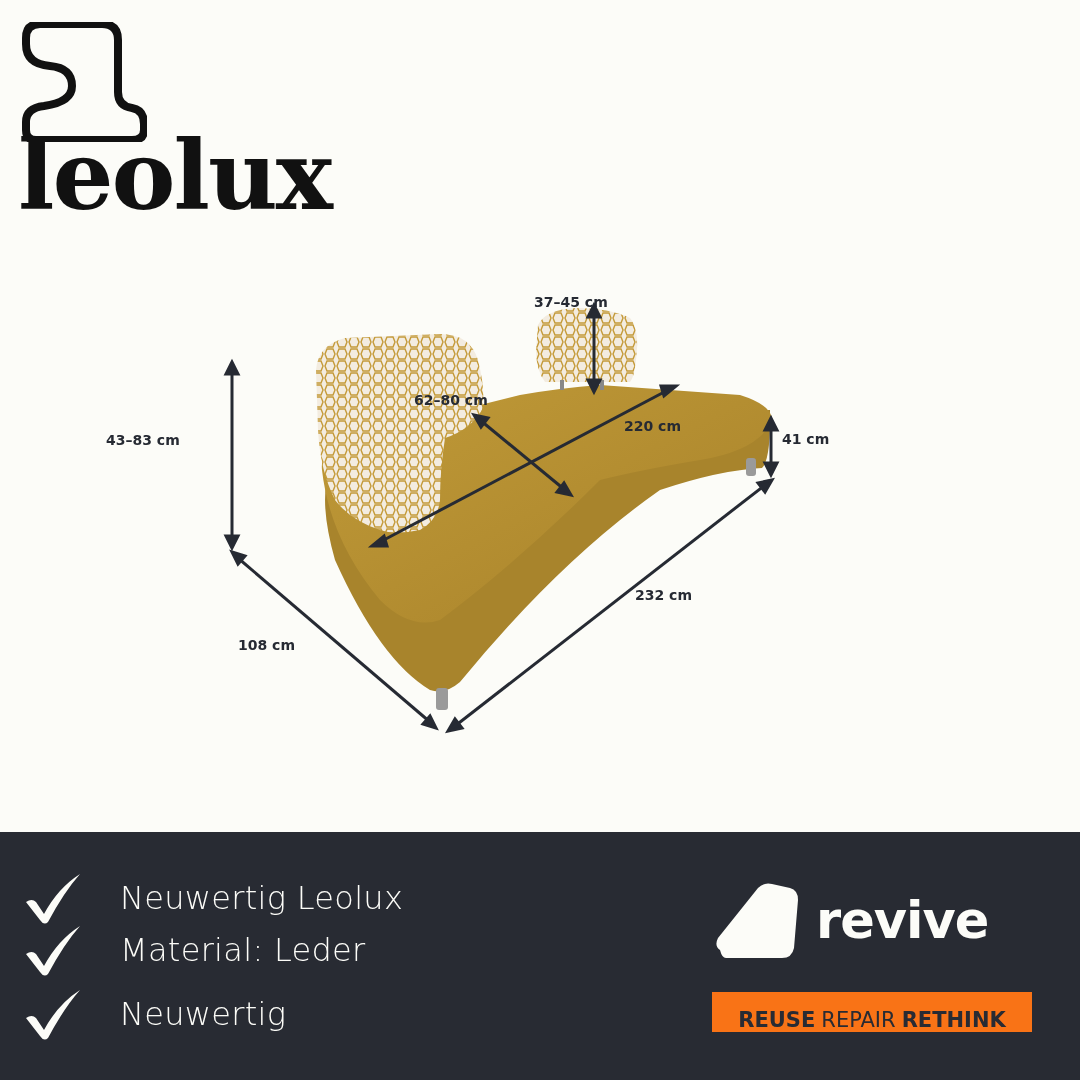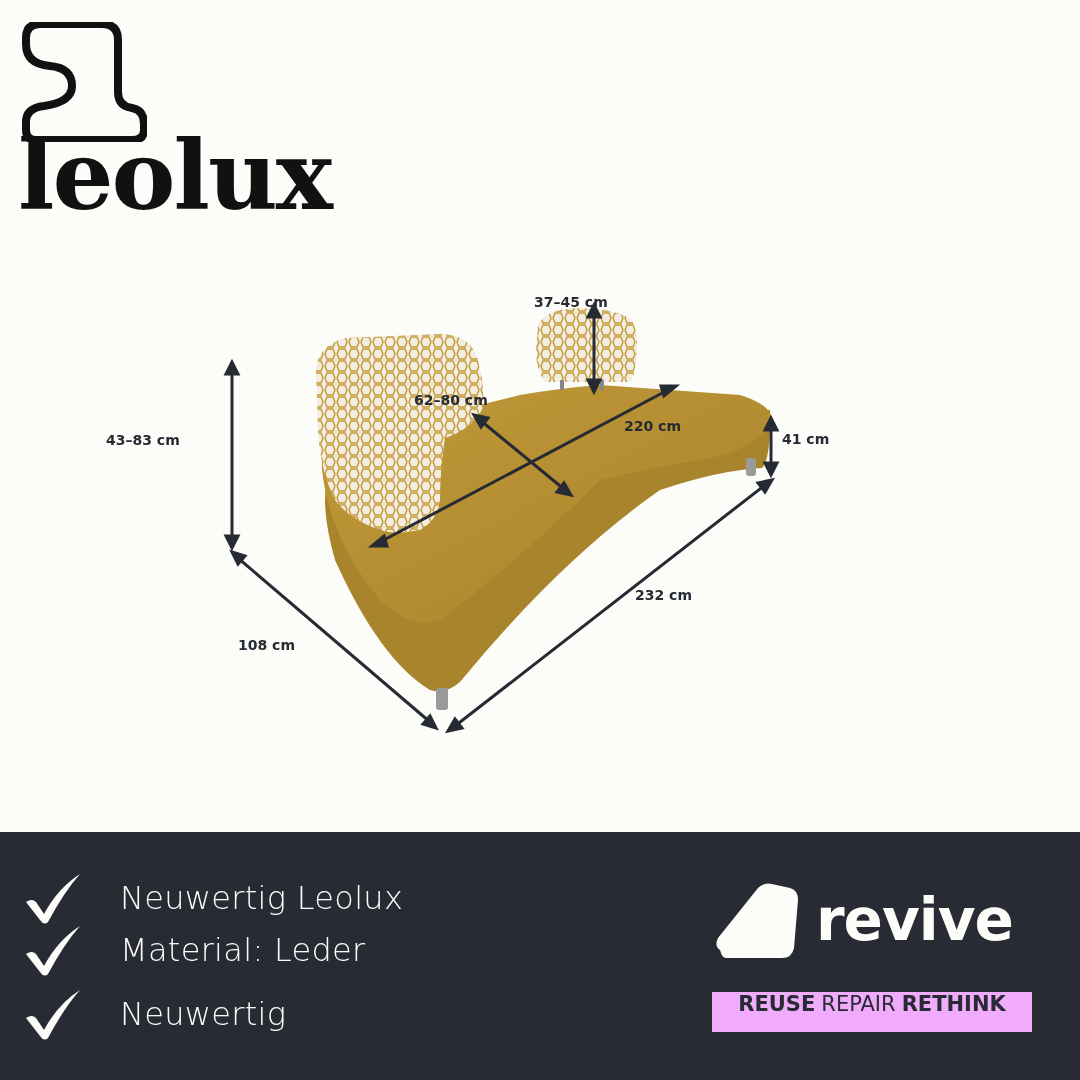--- a/index.html
+++ b/index.html
@@ -6,22 +6,22 @@
   body { width:1080px; height:1080px; position:relative; overflow:hidden; background:#fcfcf8; font-family:"Liberation Sans", sans-serif; }
   .logo { position:absolute; left:22px; top:22px; }
   .brand-word { position:absolute; left:18px; top:128px; font-family:"DejaVu Serif", serif; font-size:96px; font-weight:bold; color:#111; letter-spacing:-2px; line-height:1; }
   .product { position:absolute; left:0; top:280px; width:1080px; height:470px; }
   .dim { position:absolute; font-family:"DejaVu Sans", sans-serif; font-weight:bold; font-size:14px; color:#262a33; white-space:nowrap; }
   .footer { position:absolute; left:0; top:832px; width:1080px; height:248px; background:#282b33; }
   .feat { position:absolute; left:24px; display:flex; align-items:center; }
   .feat .check { width:58px; height:52px; }
   .feat .txt { margin-left:38px; font-family:"DejaVu Sans", sans-serif; font-size:32px; color:#fcfcf8; font-weight:300; letter-spacing:0.3px; }
   .revive-logo { position:absolute; left:712px; top:880px; display:flex; align-items:center; }
-  .revive-word { font-family:"DejaVu Sans", sans-serif; font-weight:bold; font-size:58px; color:#fcfcf8; margin-left:16px; letter-spacing:-1px; }
-  .tagline { position:absolute; left:712px; top:992px; width:320px; height:40px; background:#f0abfc; display:flex; align-items:flex-start; justify-content:center; font-family:"DejaVu Sans", sans-serif; font-size:21px; color:#282b33; }
+  .revive-word { font-family:"DejaVu Sans", sans-serif; font-weight:bold; font-size:51px; color:#fcfcf8; margin-left:16px; letter-spacing:-1px; }
+  .tagline { position:absolute; left:712px; top:992px; width:320px; height:40px; background:#f97316; display:flex; align-items:flex-end; justify-content:center; font-family:"DejaVu Sans", sans-serif; font-size:21px; color:#282b33; }
   .tagline b { font-weight:bold; }
   .tagline span.l { font-weight:normal; margin:0 6px; }
 </style>
 </head>
 <body>
 
 <svg class="logo" width="125" height="120" viewBox="0 0 125 120">
   <path d="M18 2 H80 Q96 2 96 18 V70 Q96 84 110 86 Q122 88 122 102 V108 Q122 118 110 118 H14 Q4 118 4 108 V100 Q4 86 22 84 Q50 80 50 64 Q50 46 28 44 Q4 42 4 22 V16 Q4 2 18 2 Z" fill="none" stroke="#111" stroke-width="8" stroke-linejoin="round"></path>
 </svg>
 <div class="brand-word">leolux</div>

